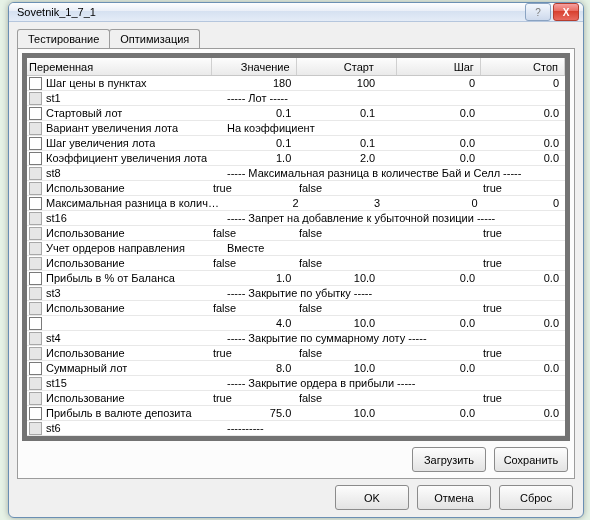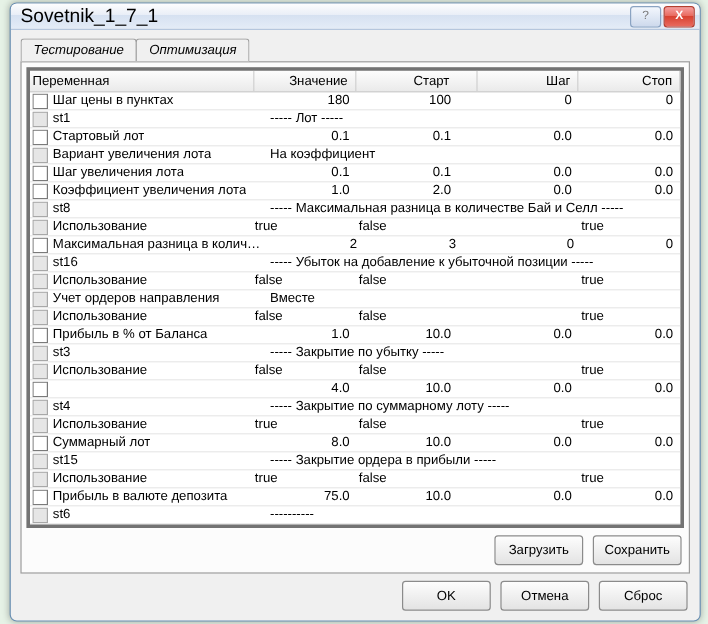--- a/index.html
+++ b/index.html
@@ -26,21 +26,21 @@
     height: 26px;
     background: linear-gradient(to bottom, #fdfdfe 0%, #e9eef7 45%, #d6e1f1 46%, #e4ecf7 100%);
     border-bottom: 1px solid #b5c6dd;
     display: flex;
     align-items: center;
     padding: 0 4px 0 8px;
   }
   .titlebar .title {
     flex: 1;
     color: #000;
-    font-size: 16px;
+    font-size: 11px;
   }
   .titlebtn {
     width: 26px; height: 18px;
     margin-left: 2px;
     border: 1px solid #8aa3c2;
     border-radius: 3px;
     background: linear-gradient(to bottom, #f3f7fd, #cdd9ec);
     display: flex; align-items: center; justify-content: center;
     font-size: 10px;
     color: #7b7b7b;
@@ -66,41 +66,40 @@
   .tab {
     padding: 3px 10px 3px 10px;
     border: 1px solid #9c9c9c;
     border-bottom: none;
     background: #f0f0f0;
     border-top-left-radius: 3px;
     border-top-right-radius: 3px;
     margin-right: -1px;
     color: #000;
     position: relative;
-    font-style: italic;
   }
   .tab.active {
     background: #fcfcfc;
     z-index: 2;
     padding-top: 4px;
     padding-bottom: 4px;
     margin-bottom: -1px;
   }
   .tabpanel {
     border: 1px solid #9c9c9c;
     background: #fcfcfc;
     flex: 1;
     display: flex;
     flex-direction: column;
     padding: 4px;
     overflow: hidden;
   }
   .grid {
     flex: 1;
-    border: 3px solid #737373;
+    border: 5px solid #737373;
     background: #fff;
     overflow: hidden;
     display: flex;
     flex-direction: column;
   }
   .grid-header, .grid-row {
     display: flex;
     align-items: center;
     height: 15px;
     border-bottom: 1px solid #e8e8e8;
@@ -314,21 +313,21 @@
               <div class="col-step">0</div>
               <div class="col-stop">0</div>
             </div>
             <div class="grid-row">
               <div class="col-name">
                 <div class="cell-name">
                   <span class="chk disabled"></span>
                   <span class="nm">st16</span>
                 </div>
               </div>
-              <div class="span4">----- Убыток на добавление к убыточной позиции -----</div>
+              <div class="span4">----- Запрет на добавление к убыточной позиции -----</div>
             </div>
             <div class="grid-row">
               <div class="col-name">
                 <div class="cell-name">
                   <span class="chk disabled"></span>
                   <span class="nm">Использование</span>
                 </div>
               </div>
               <div class="col-value" style="text-align: left; padding-left: 4px;">false</div>
               <div class="col-start" style="text-align: left; padding-left: 4px;">false</div>

